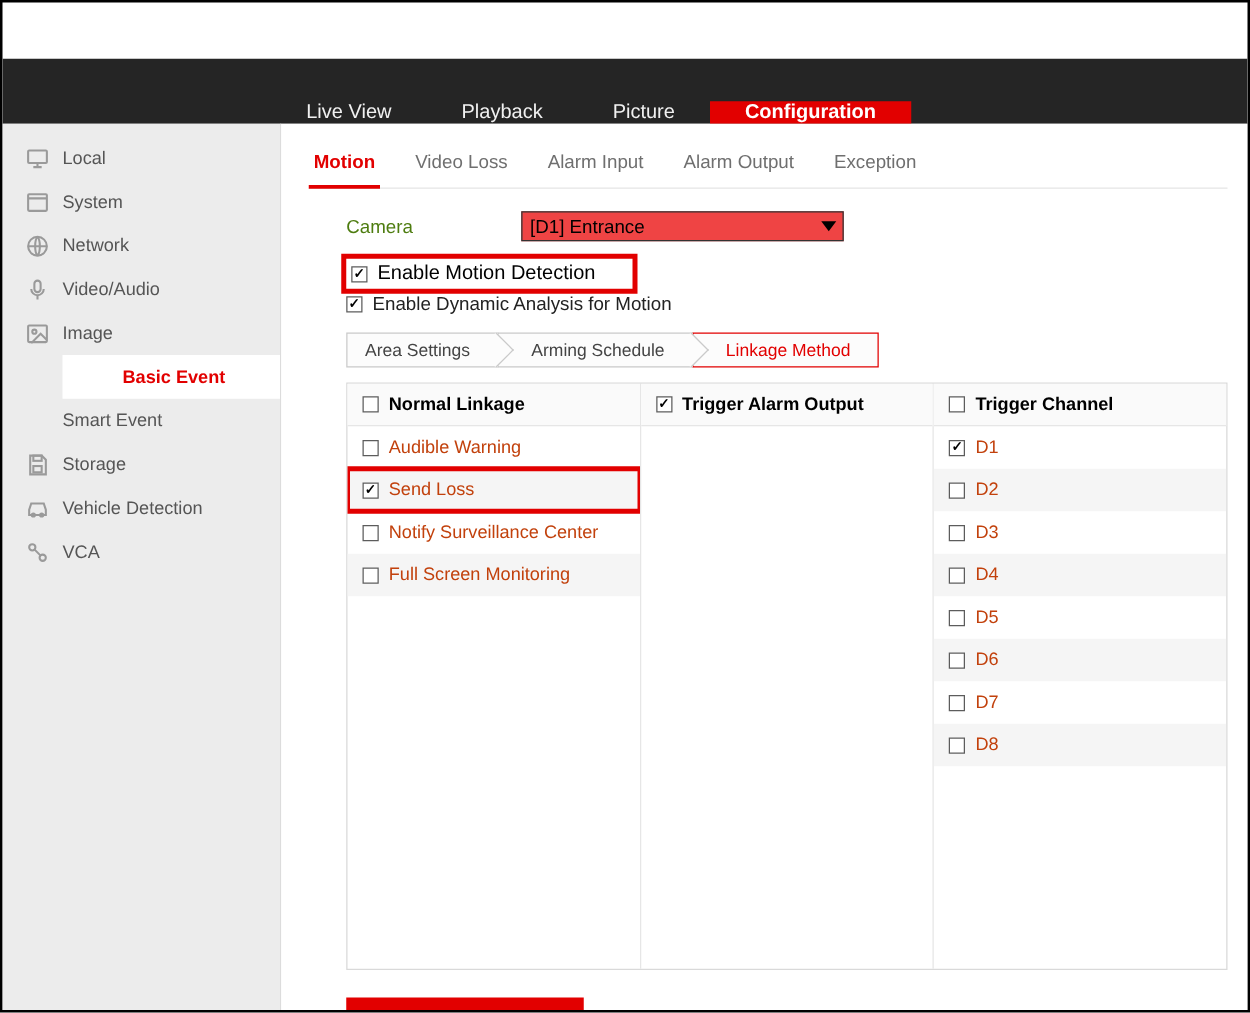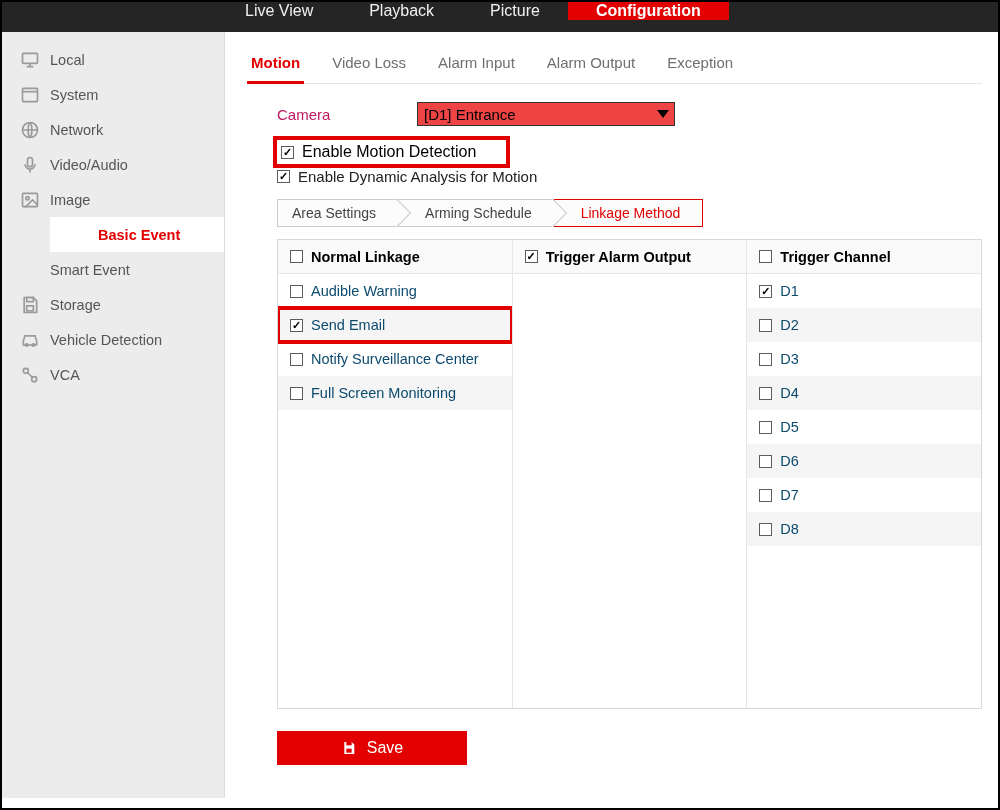--- a/index.html
+++ b/index.html
@@ -1,19 +1,19 @@
 <!DOCTYPE html>
 <html><head>
 <meta charset="utf-8">
 <style>
   * { box-sizing: border-box; margin: 0; padding: 0; font-family: Arial, Helvetica, sans-serif; }
   body { width: 1000px; height: 810px; background: #fff; border: 2px solid #000; overflow: hidden; }
 
   
-  .topnav { height: 30px; background: #252525; display: flex; align-items: flex-start; padding-left: 215px; }
+  .topnav { height: 52px; background: #252525; display: flex; align-items: flex-end; padding-left: 215px; margin-top: 45px; }
   .topnav .tab { color: #f1f1f1; font-size: 16px; display: flex; align-items: center; padding: 0 28px; cursor: pointer; }
   .topnav .tab.active { background: #e20000; color: #fff; font-weight: bold; }
 
   
   .layout { display: flex; height: calc(100% - 40px); }
   .sidebar { width: 223px; background: #ececec; border-right: 1px solid #dcdcdc; padding-top: 10px; }
 
   .side-item { display: flex; align-items: center; height: 35px; padding-left: 18px; color: #555; font-size: 14.5px; cursor: pointer; gap: 10px; }
   .side-sub  { display: flex; align-items: center; height: 35px; padding-left: 48px; color: #555; font-size: 14.5px; cursor: pointer; }
   .side-sub.active { background: #fff; color: #e20000; font-weight: bold; margin-left: 48px; }
@@ -21,21 +21,21 @@
   .side-ico { width: 20px; height: 20px; color: #9a9a9a; flex-shrink: 0; }
 
   
   .main { flex: 1; background: #fff; padding: 0 16px 16px 22px; overflow: hidden; }
 
   .subtabs { display: flex; gap: 24px; border-bottom: 1px solid #e5e5e5; margin-bottom: 18px; padding-top: 12px;}
   .subtabs .stab { color: #6f6f6f; font-size: 15px; padding: 10px 4px; cursor: pointer; }
   .subtabs .stab.active { color: #e20000; font-weight: bold; border-bottom: 3px solid #e20000; margin-bottom: -1px; }
 
   .formrow { display: flex; align-items: center; margin-bottom: 10px; padding-left: 30px; }
-  .lbl { width: 140px; color: #be185d; font-size: 15px; }
+  .lbl { width: 140px; color: #4d7c0f; font-size: 15px; }
   .sel { width: 258px; height: 24px; border: 1px solid #333; font-size: 15px; padding: 0 22px 0 6px; appearance: none; background: #ef4444; }
   .selwrap { position: relative; display: inline-block; }
   .selwrap::after { content: ''; position: absolute; right: 6px; top: 8px; border-left: 6px solid transparent; border-right: 6px solid transparent; border-top: 8px solid #000; pointer-events: none; }
 
   .chkline { display: flex; align-items: center; gap: 8px; margin-bottom: 8px; padding-left: 30px; font-size: 15px; color: #222; }
   .chk { width: 13px; height: 13px; border: 1px solid #5c5c5c; display: inline-flex; align-items: center; justify-content: center; background: #fff; cursor: pointer; flex-shrink:0;}
   .chk.checked::after { content: '✓'; font-size: 11px; line-height: 1; color: #000; font-weight: bold; }
 
   .hlbox { border: 4px solid #e20000; padding: 3px 30px 3px 4px; display: inline-flex; align-items: center; gap: 8px; }
 
@@ -47,21 +47,21 @@
   .step::after { content: ''; position: absolute; right: -9px; top: 3px; width: 19px; height: 19px; border-top: 1px solid #cacaca; border-right: 1px solid #cacaca; background: #fcfcfc; transform: rotate(45deg); z-index: 1; }
   .step:last-child::after{ display:none; }
   .step.before-active::after { z-index: 3; }
 
   
   .link-table { display: flex; border: 1px solid #d9d9d9; margin: 12px 0 0 30px; height: 470px; }
   .col { flex: 1; border-right: 1px solid #e6e6e6; display: flex; flex-direction: column; }
   .col:last-child { border-right: none; }
   .colhead { height: 34px; display: flex; align-items: center; gap: 8px; padding: 0 12px; border-bottom: 1px solid #e6e6e6; font-weight: bold; font-size: 14.5px; background: #fafafa; }
   .colbody { flex: 1; overflow: auto; }
-  .row { height: 34px; display: flex; align-items: center; gap: 8px; padding: 0 12px; font-size: 14.5px; color: #0c4a6e; }
+  .row { height: 34px; display: flex; align-items: center; gap: 8px; padding: 0 12px; font-size: 14.5px; color: #c2410c; }
   .row.alt { background: #f5f5f5; }
   .row.hl { outline: 4px solid #e20000; outline-offset: -2px; position: relative; z-index: 2;}
 
   .save-btn { margin: 22px 0 0 30px; width: 190px; height: 34px; background: #e20000; color: #fff; border: none; font-size: 16px; display: flex; align-items: center; justify-content: center; gap: 10px; cursor: pointer; }
   .save-ico { width: 16px; height: 16px; }
 
   svg { display: block; }
 </style>
 </head>
 <body>
@@ -199,21 +199,21 @@
           <span class="chk"></span>
           <span>Normal Linkage</span>
         </div>
         <div class="colbody">
           <div class="row">
             <span class="chk"></span>
             <span>Audible Warning</span>
           </div>
           <div class="row alt hl">
             <span class="chk checked"></span>
-            <span>Send Email</span>
+            <span>Send Loss</span>
           </div>
           <div class="row">
             <span class="chk"></span>
             <span>Notify Surveillance Center</span>
           </div>
           <div class="row alt">
             <span class="chk"></span>
             <span>Full Screen Monitoring</span>
           </div>
         </div>

